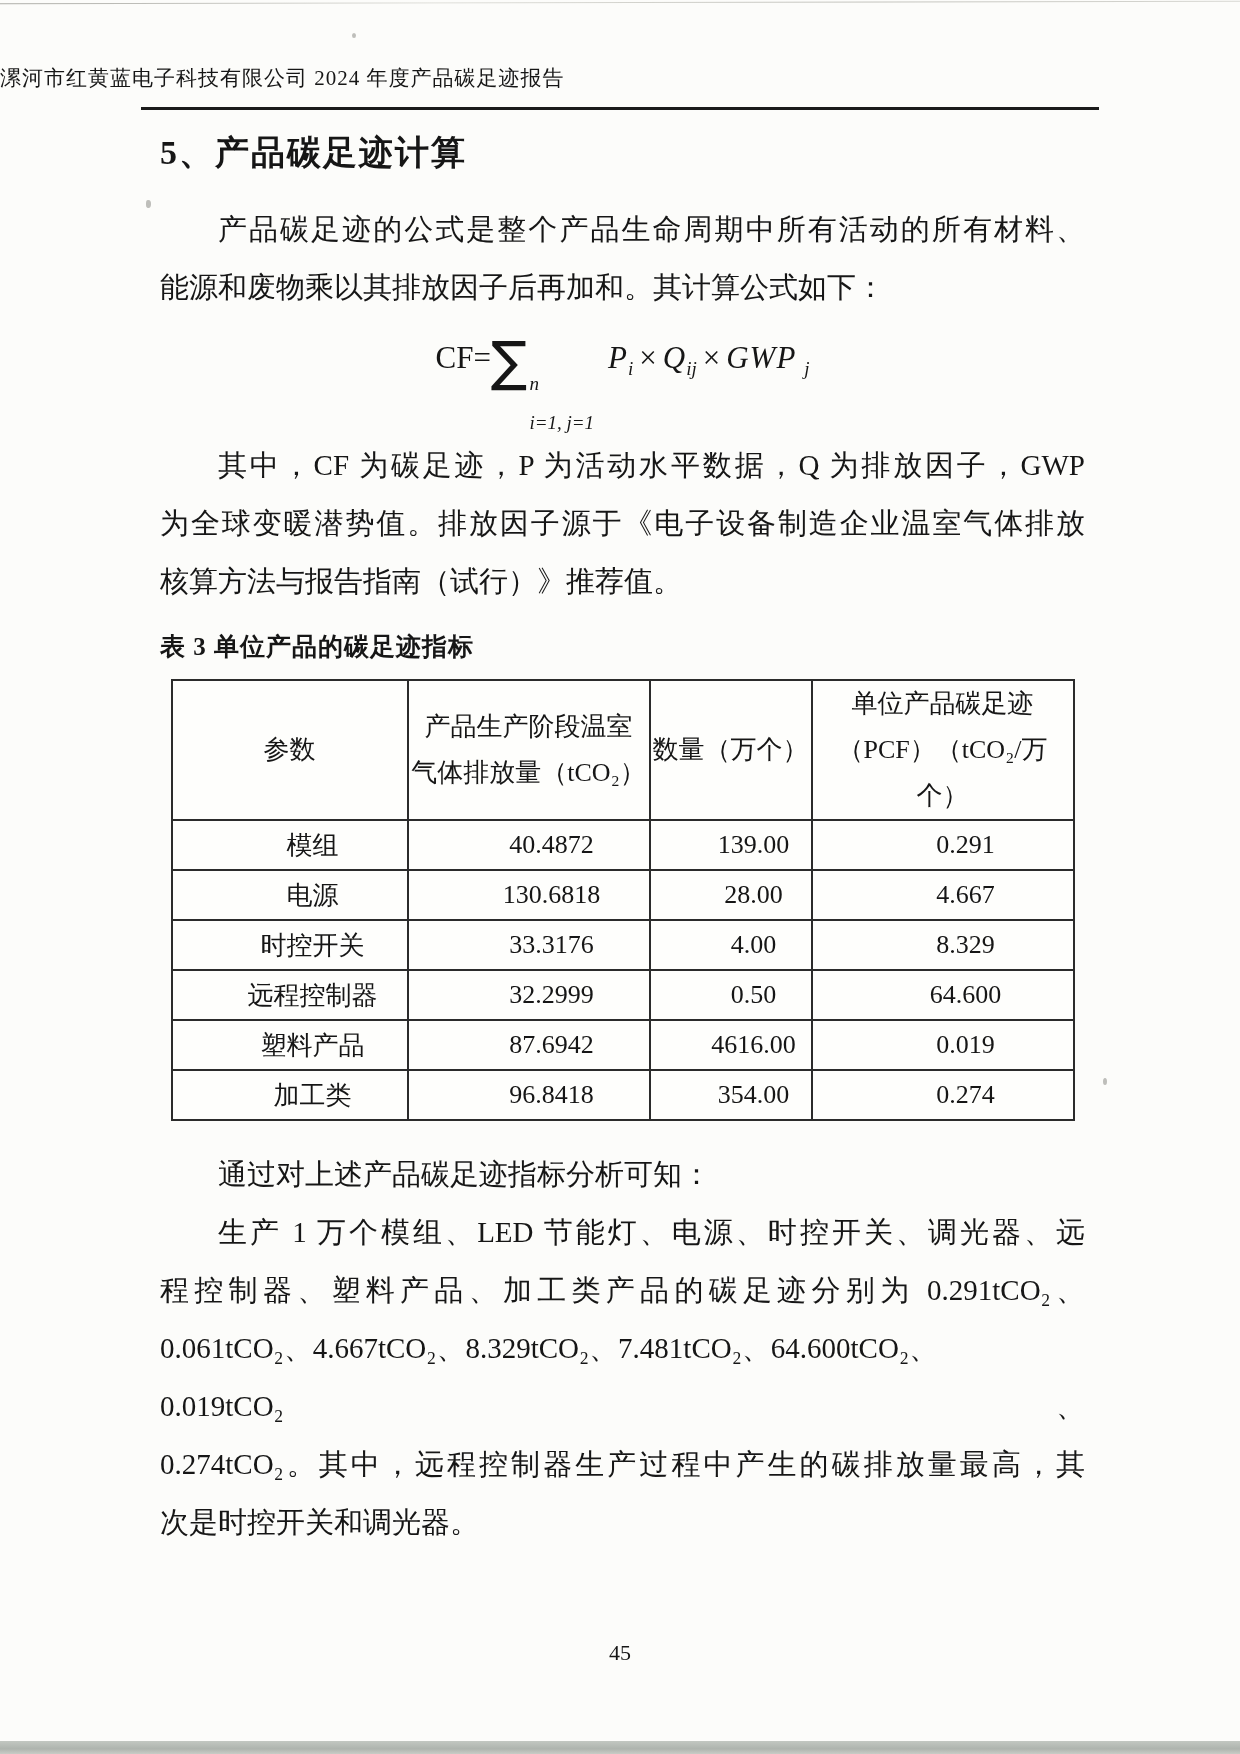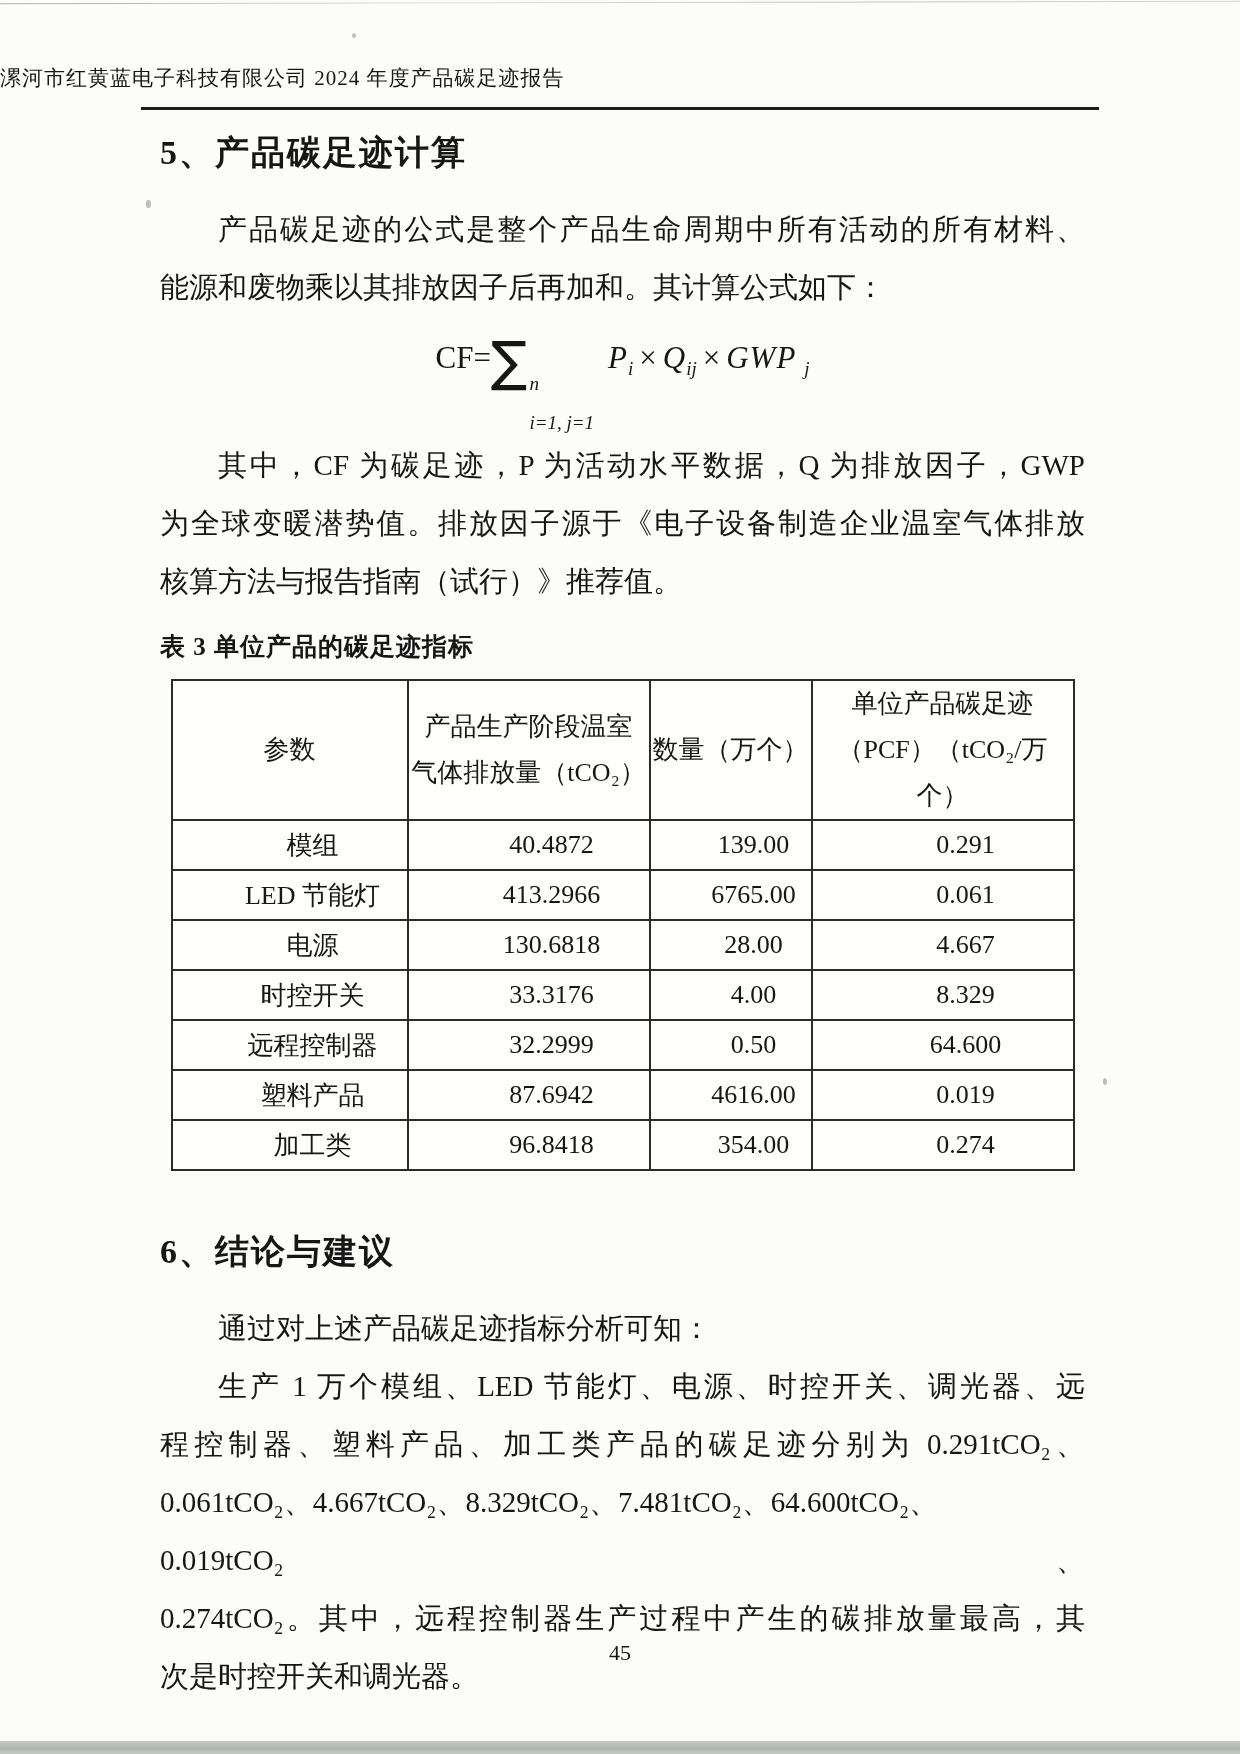--- a/index.html
+++ b/index.html
@@ -143,26 +143,20 @@
         </tr>
     </thead>
     <tbody>
         <tr>
           <td>模组</td>
           <td>40.4872</td>
           <td>139.00</td>
           <td>0.291</td>
         </tr>
         <tr>
-          <td>LED 节能灯</td>
-          <td>413.2966</td>
-          <td>6765.00</td>
-          <td>0.061</td>
-        </tr>
-        <tr>
           <td>电源</td>
           <td>130.6818</td>
           <td>28.00</td>
           <td>4.667</td>
         </tr>
         <tr>
           <td>时控开关</td>
           <td>33.3176</td>
           <td>4.00</td>
           <td>8.329</td>
@@ -181,21 +175,20 @@
         </tr>
         <tr>
           <td>加工类</td>
           <td>96.8418</td>
           <td>354.00</td>
           <td>0.274</td>
         </tr>
       </tbody>
   </table>
 
-  <div class="sec-heading second">6、结论与建议</div>
 
   <div class="para first">
       <div class="line">通过对上述产品碳足迹指标分析可知：</div>
     </div>
 
   <div class="para">
       <div class="line">生产 1 万个模组、LED 节能灯、电源、时控开关、调光器、远</div>
       <div class="line">程控制器、塑料产品、加工类产品的碳足迹分别为 0.291tCO₂、</div>
       <div class="line">0.061tCO₂、4.667tCO₂、8.329tCO₂、7.481tCO₂、64.600tCO₂、0.019tCO₂、</div>
       <div class="line">0.274tCO₂。其中，远程控制器生产过程中产生的碳排放量最高，其</div>

